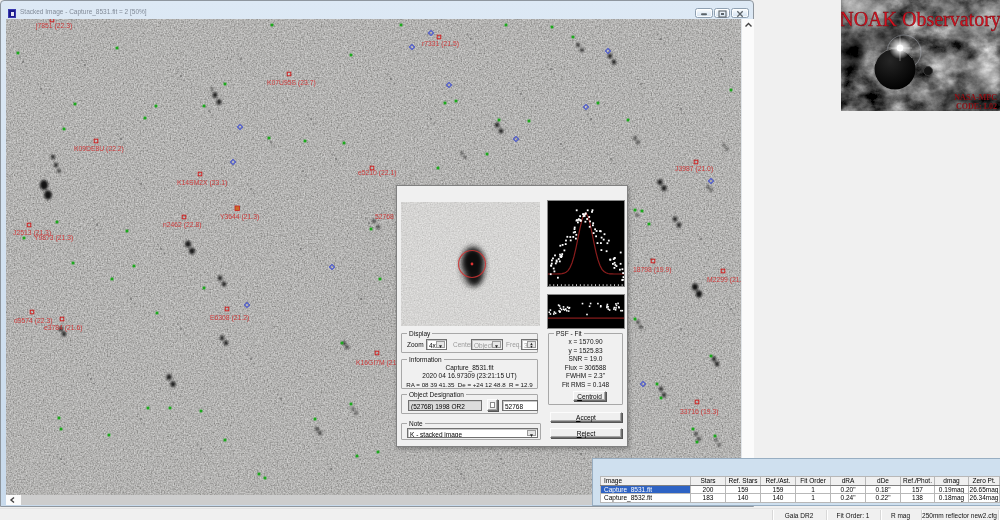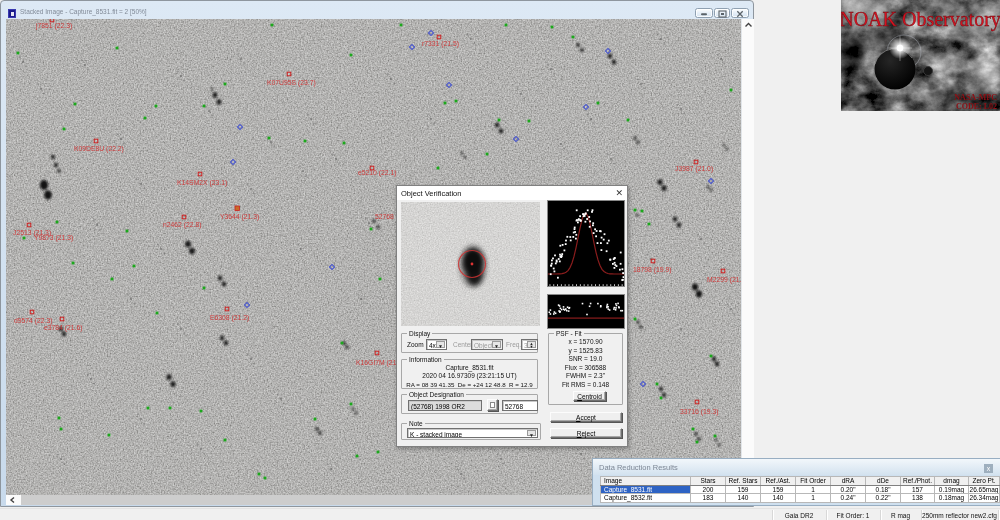--- a/index.html
+++ b/index.html
@@ -476,21 +476,20 @@
 <circle cx="59" cy="48" r="3.2" fill="#fff"></circle>
 <path d="M59 36 L59 61 M47 48 L71 48" stroke="#fff" stroke-width="0.6" opacity="0.6"></path>
 <circle cx="87" cy="71" r="4.5" fill="#151515" stroke="#3a3a3a" stroke-width="1"></circle>
 <text x="79" y="26" text-anchor="middle" font-family="'Liberation Serif',serif" font-size="20" fill="#d51220" stroke="#6a080e" stroke-width="0.35">NOAK Observatory</text>
 <text x="156" y="100" text-anchor="end" font-family="'Liberation Serif',serif" font-weight="bold" font-size="8" fill="#8d0f14">NASA-MPC</text>
 <text x="156" y="109" text-anchor="end" font-family="'Liberation Serif',serif" font-weight="bold" font-size="8" fill="#8d0f14">CODE: L02</text>
 </svg>
 </div>
 
 <div id="dlg" class="abs">
-  <div id="dlgtitle" class="abs">Object Verification<span id="dlgx">✕</span></div>
   <div id="dimg" class="abs">
       <svg width="139" height="124" style="display:block">
     <defs>
           <filter id="inoise" x="0" y="0" width="139" height="124" filterUnits="userSpaceOnUse">
       <feFlood flood-color="#dddcda" result="base"></feFlood>
       <feTurbulence type="fractalNoise" baseFrequency="0.75" numOctaves="2" seed="9" stitchTiles="stitch" result="t"></feTurbulence>
       <feColorMatrix in="t" type="saturate" values="0" result="g"></feColorMatrix>
       <feComponentTransfer in="g" result="gc">
               <feFuncR type="linear" slope="1.6" intercept="-0.28"></feFuncR>
               <feFuncG type="linear" slope="1.6" intercept="-0.28"></feFuncG>
@@ -725,21 +724,20 @@
     <div class="abs gtxt" style="left:0;top:29.5px;width:100%;text-align:center">Flux = 306588</div>
     <div class="abs gtxt" style="left:0;top:38px;width:100%;text-align:center">FWHM = 2.3"</div>
     <div class="abs gtxt" style="left:0;top:46.5px;width:100%;text-align:center">Fit RMS = 0.148</div>
     <div class="btn" style="left:24px;top:57px;width:33px;height:10px;line-height:9px"><u>C</u>entroid</div>
   </div>
   <div class="btn" style="left:153px;top:226px;width:72px;height:10px;line-height:9px"><u>A</u>ccept</div>
   <div class="btn" style="left:153px;top:242px;width:72px;height:10px;line-height:9px"><u>R</u>eject</div>
 </div>
 
 <div id="panel" class="abs">
-  <div id="ptitle" class="abs">Data Reduction Results<span id="px">x</span></div>
   <table id="ptable" style="width:399px">
     <colgroup>
         <col style="width:90px">
         <col style="width:35px">
         <col style="width:35px">
         <col style="width:35px">
         <col style="width:35px">
         <col style="width:35px">
         <col style="width:35px">
         <col style="width:34px">

